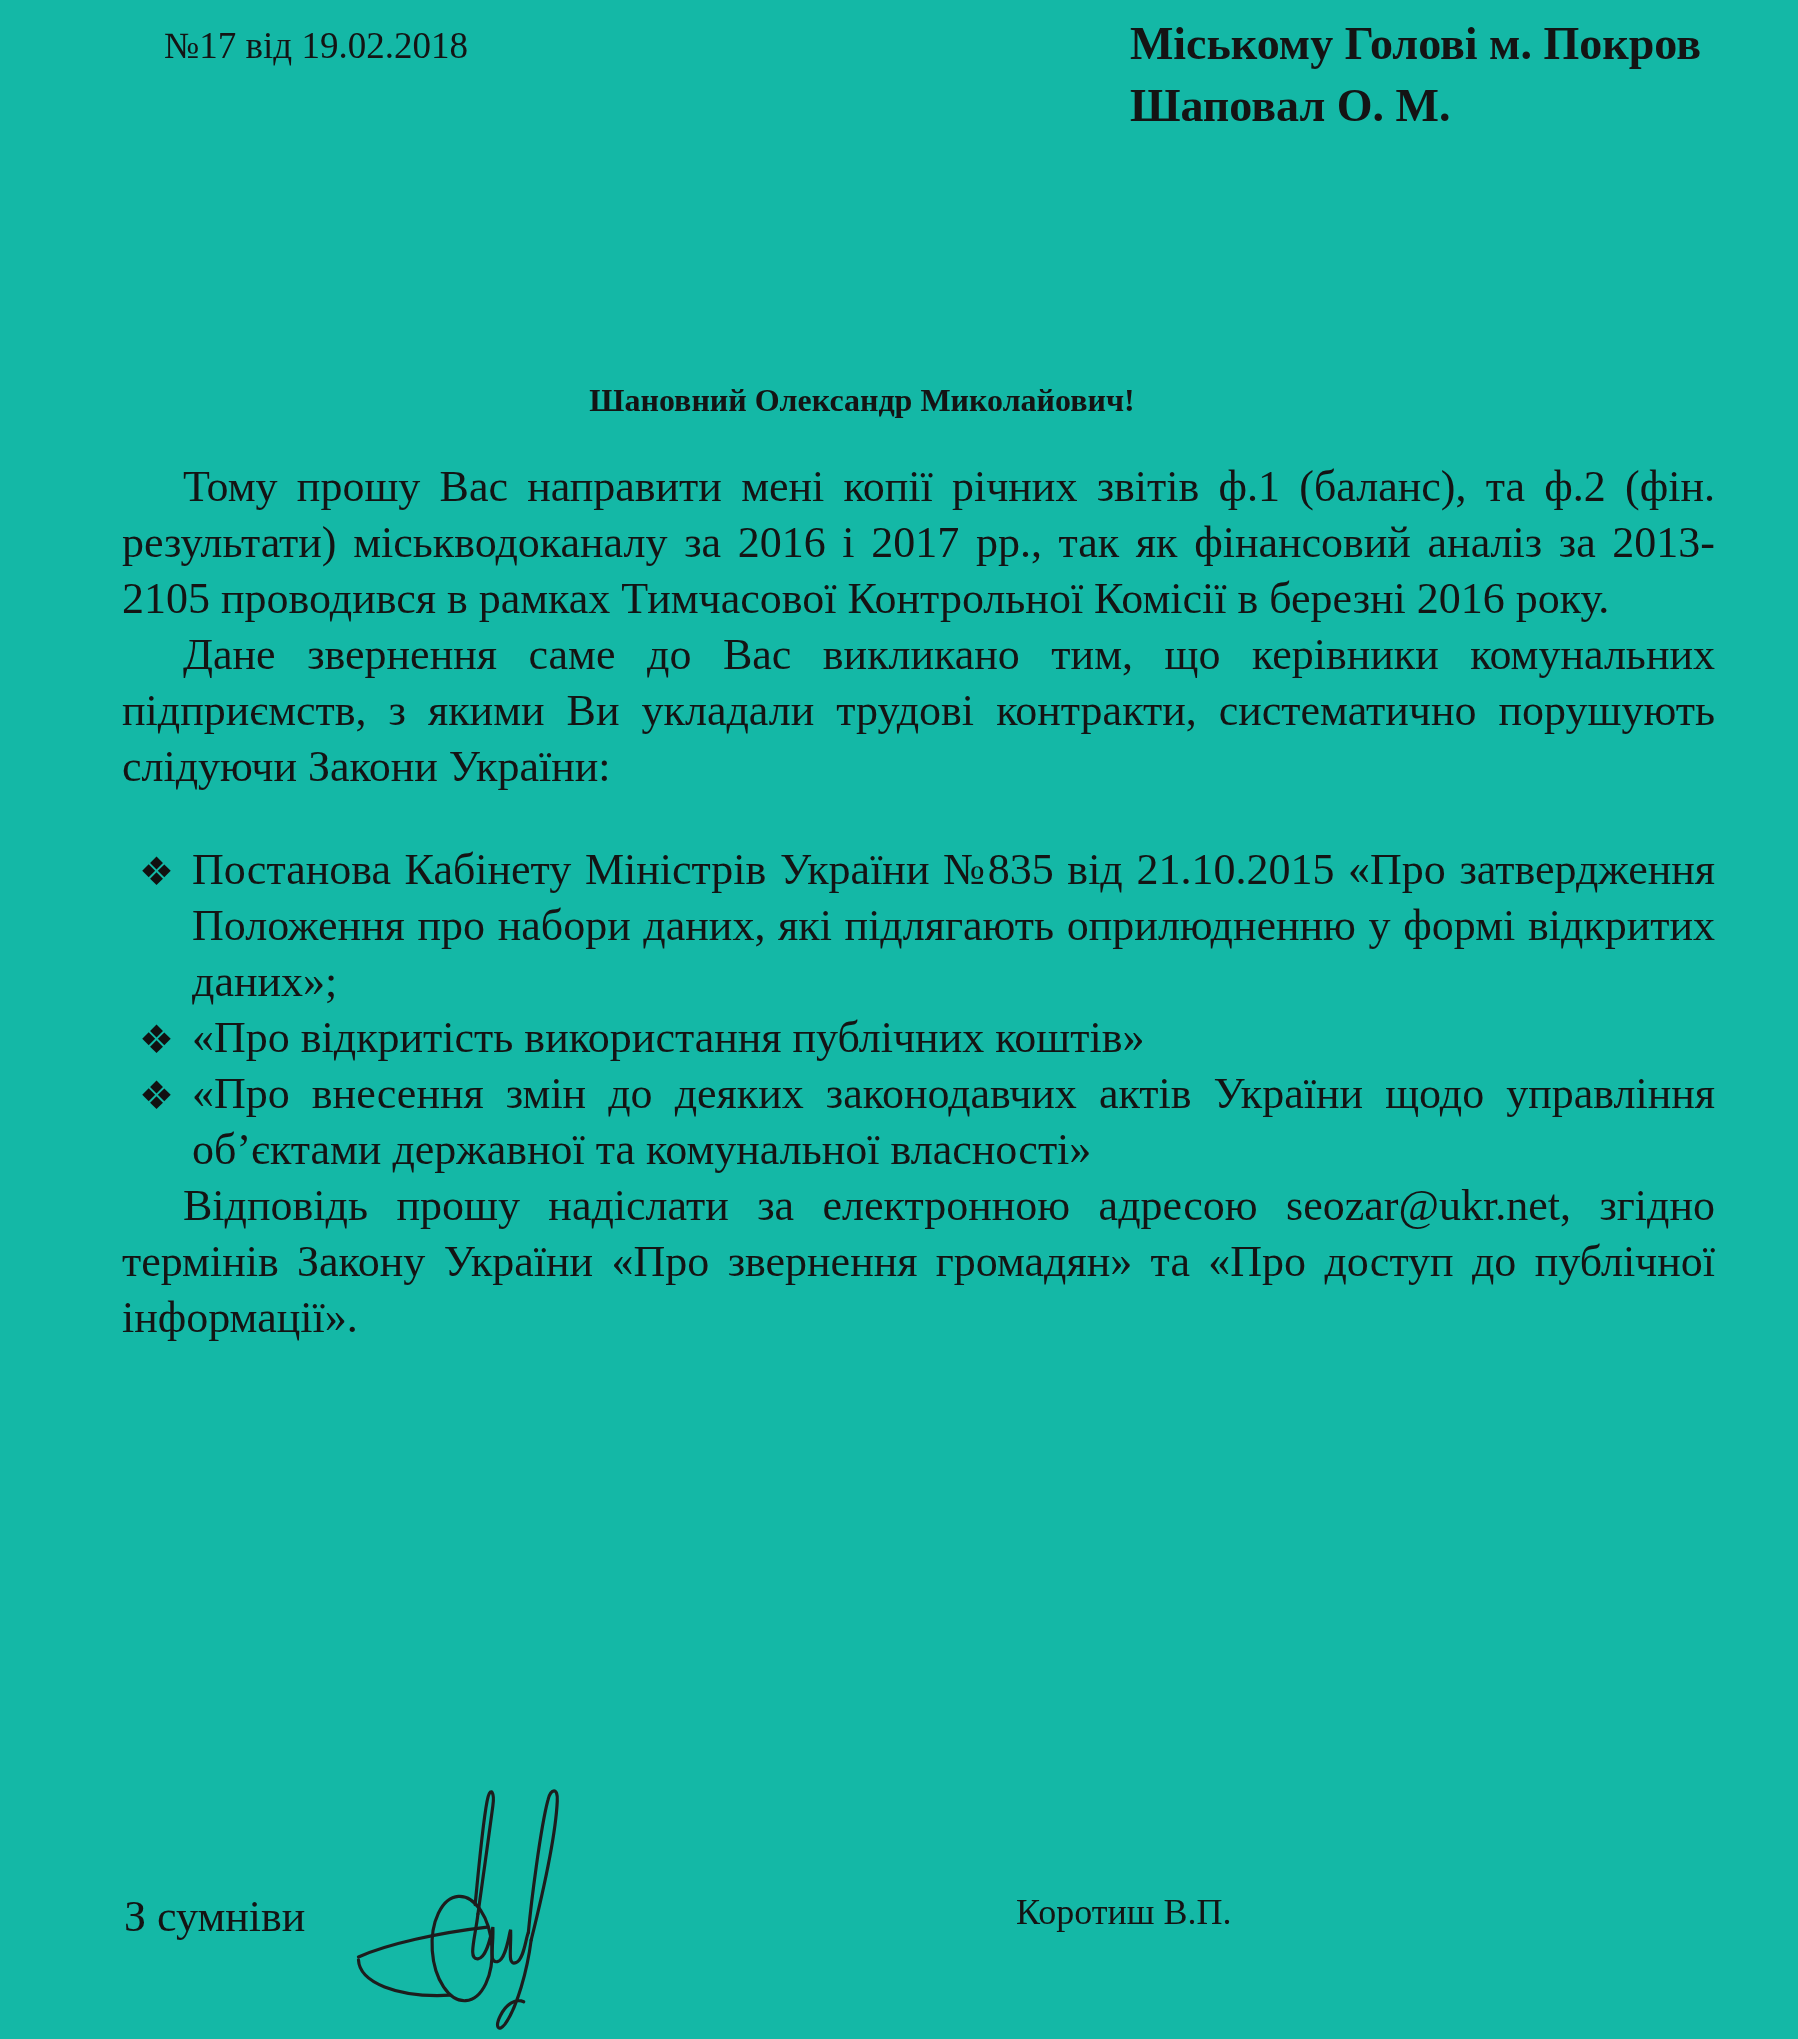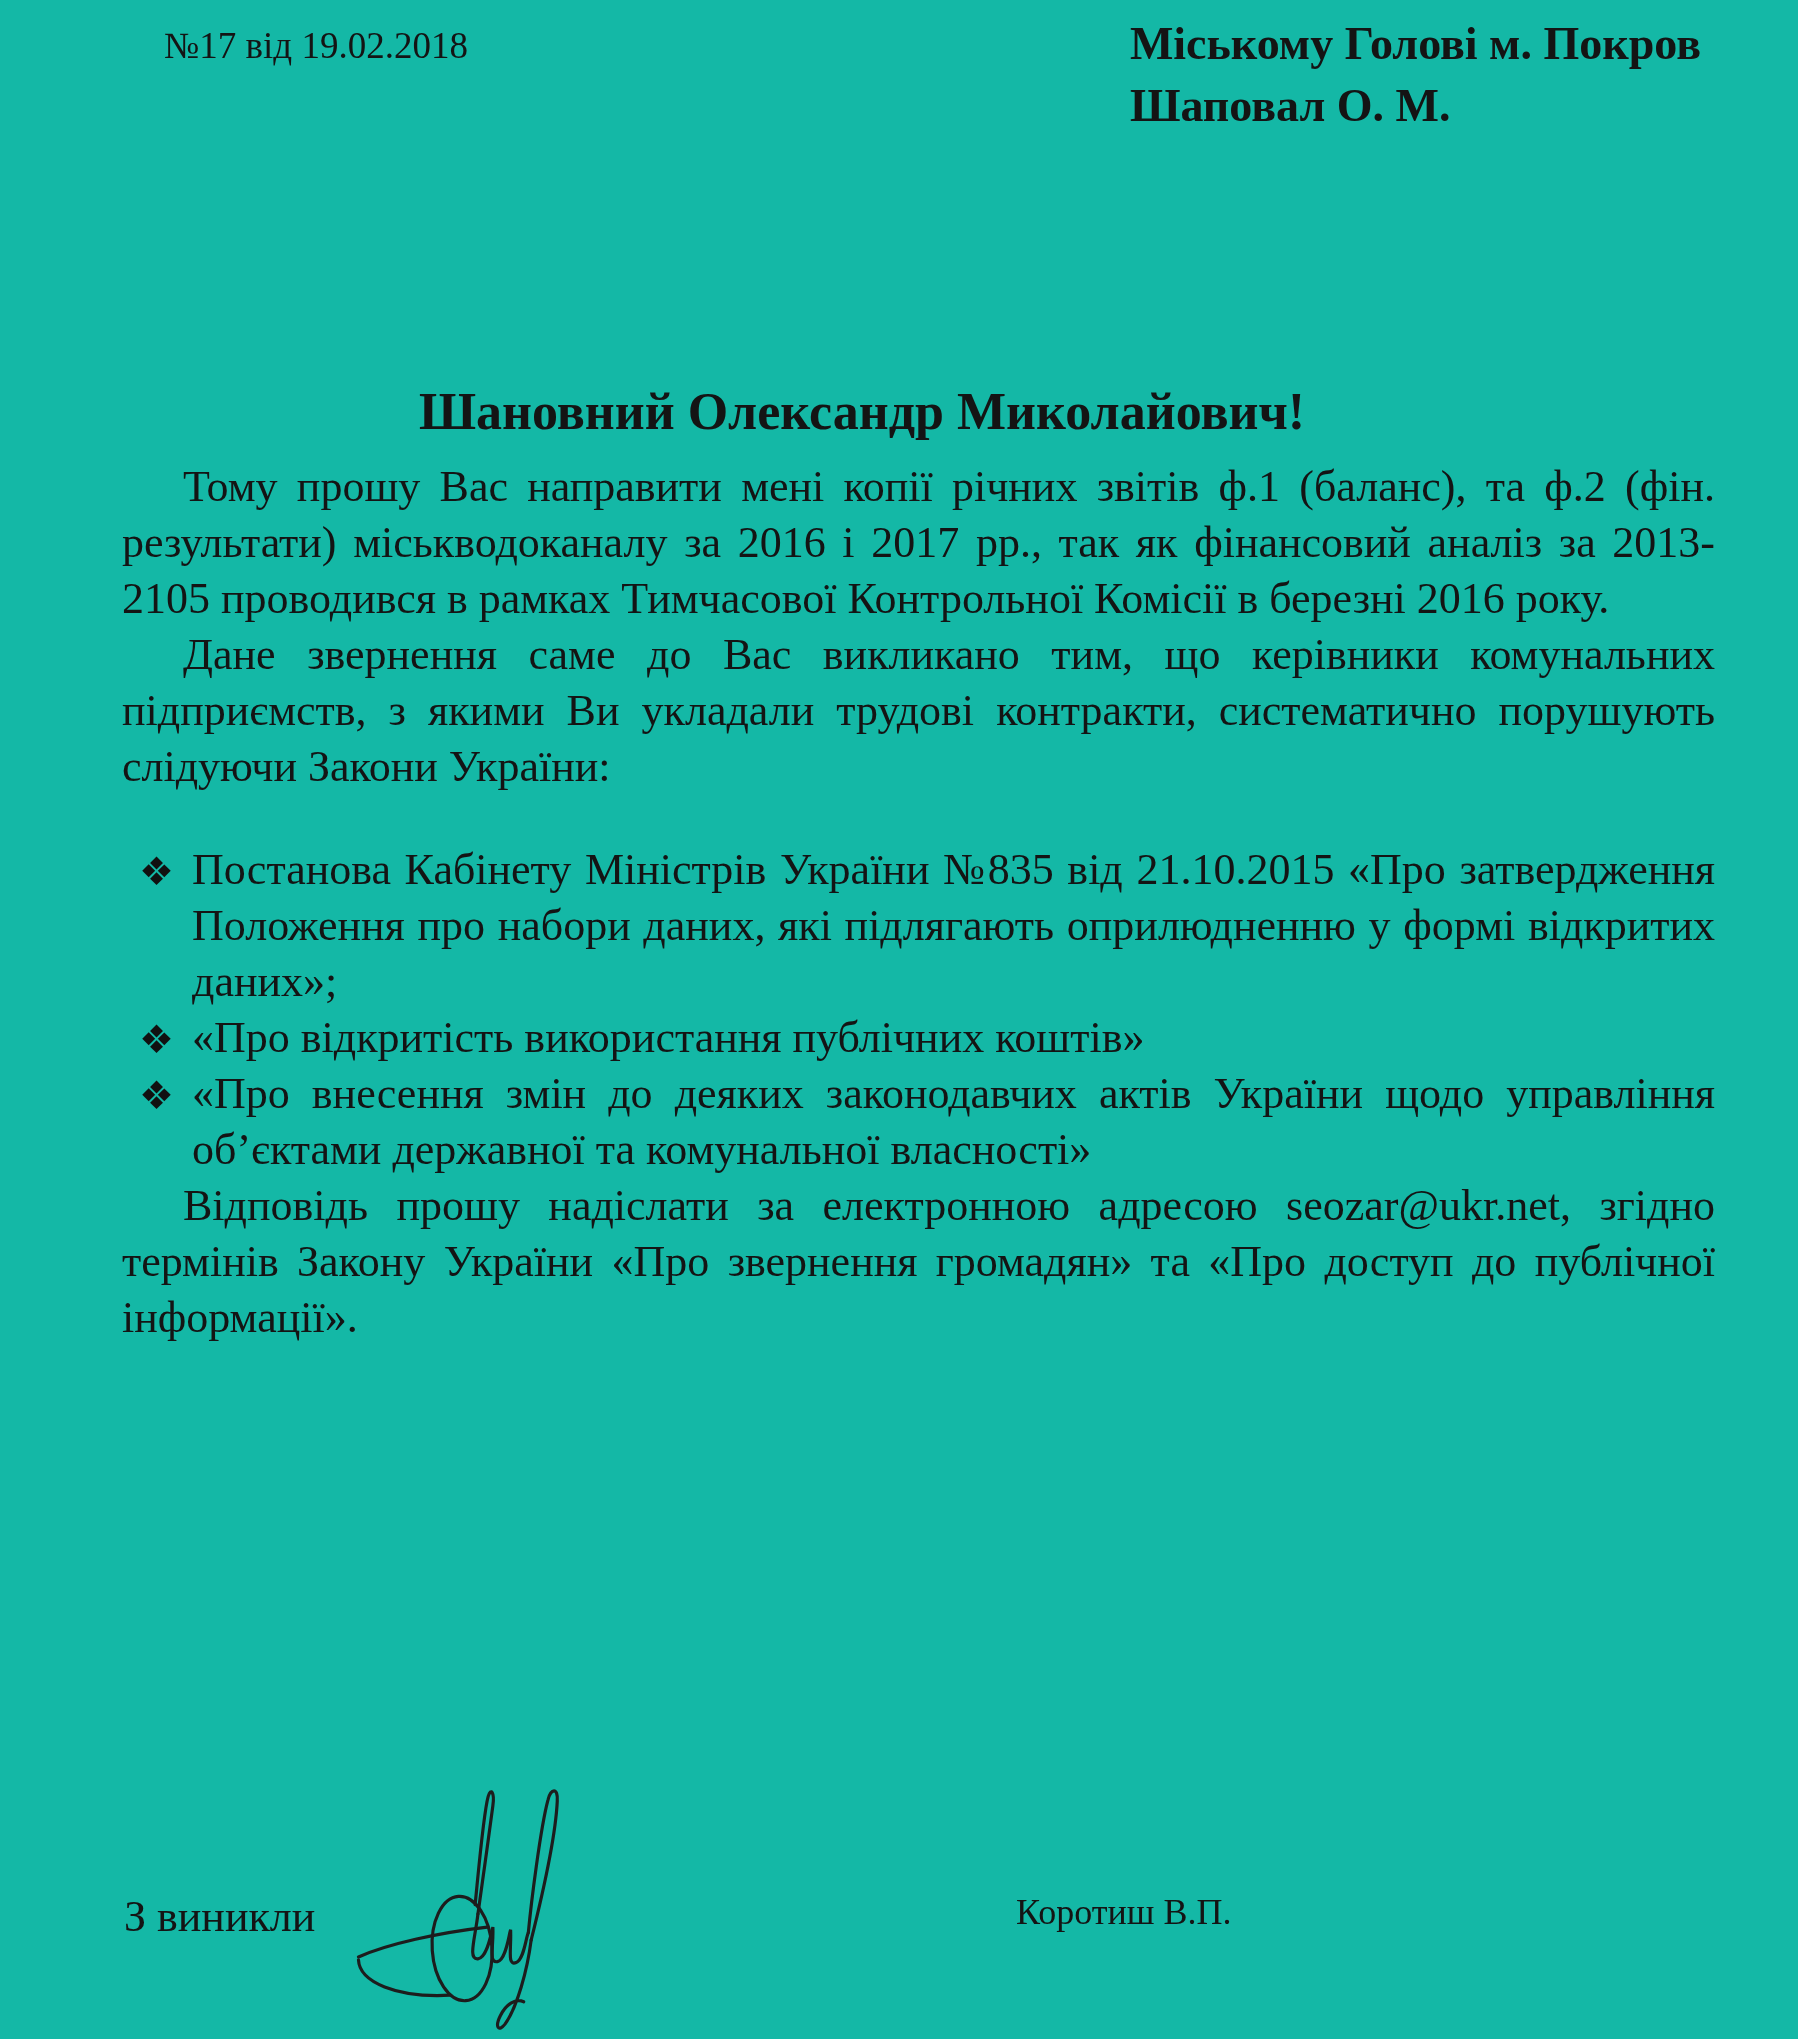--- a/index.html
+++ b/index.html
@@ -31,21 +31,21 @@
     line-height: 62px;
   }
   
   .salutation {
     position: absolute;
     top: 382px;
     left: 122px;
     width: 1480px;
     text-align: center;
     font-weight: bold;
-    font-size: 52px;
+    font-size: 32px;
   }
   
   .body-block {
     position: absolute;
     top: 459px;
     left: 122px;
     width: 1593px;
     font-size: 44px;
     line-height: 56px;
   }
@@ -131,21 +131,21 @@
       </li>
       <li>
         <span class="bullet-glyph">❖</span>
         <span>«Про внесення змін до деяких законодавчих актів України щодо управління об’єктами державної та комунальної власності»</span>
       </li>
     </ul>
 
     <p>Відповідь прошу надіслати за електронною адресою seozar@ukr.net, згідно термінів Закону України «Про звернення громадян» та «Про доступ до публічної інформації».</p>
   </div>
 
-  <div class="signoff">З виникли</div>
+  <div class="signoff">З сумніви</div>
 
   <svg class="signature-svg" viewBox="0 0 252 285" xmlns="http://www.w3.org/2000/svg" aria-hidden="true">
 
     <path class="swoosh" d="M14,196 C45,182 100,170 152,164"></path>
     <path class="swoosh" d="M14,199 C15,223 55,240 112,237"></path>
 
     <ellipse cx="125" cy="187" rx="32" ry="56" transform="rotate(-4 125 187)"></ellipse>
 
     <path d="M139,140 C143,100 148,42 153,24 C156,14 160,20 158,34 C153,72 147,114 142,150"></path>
 

